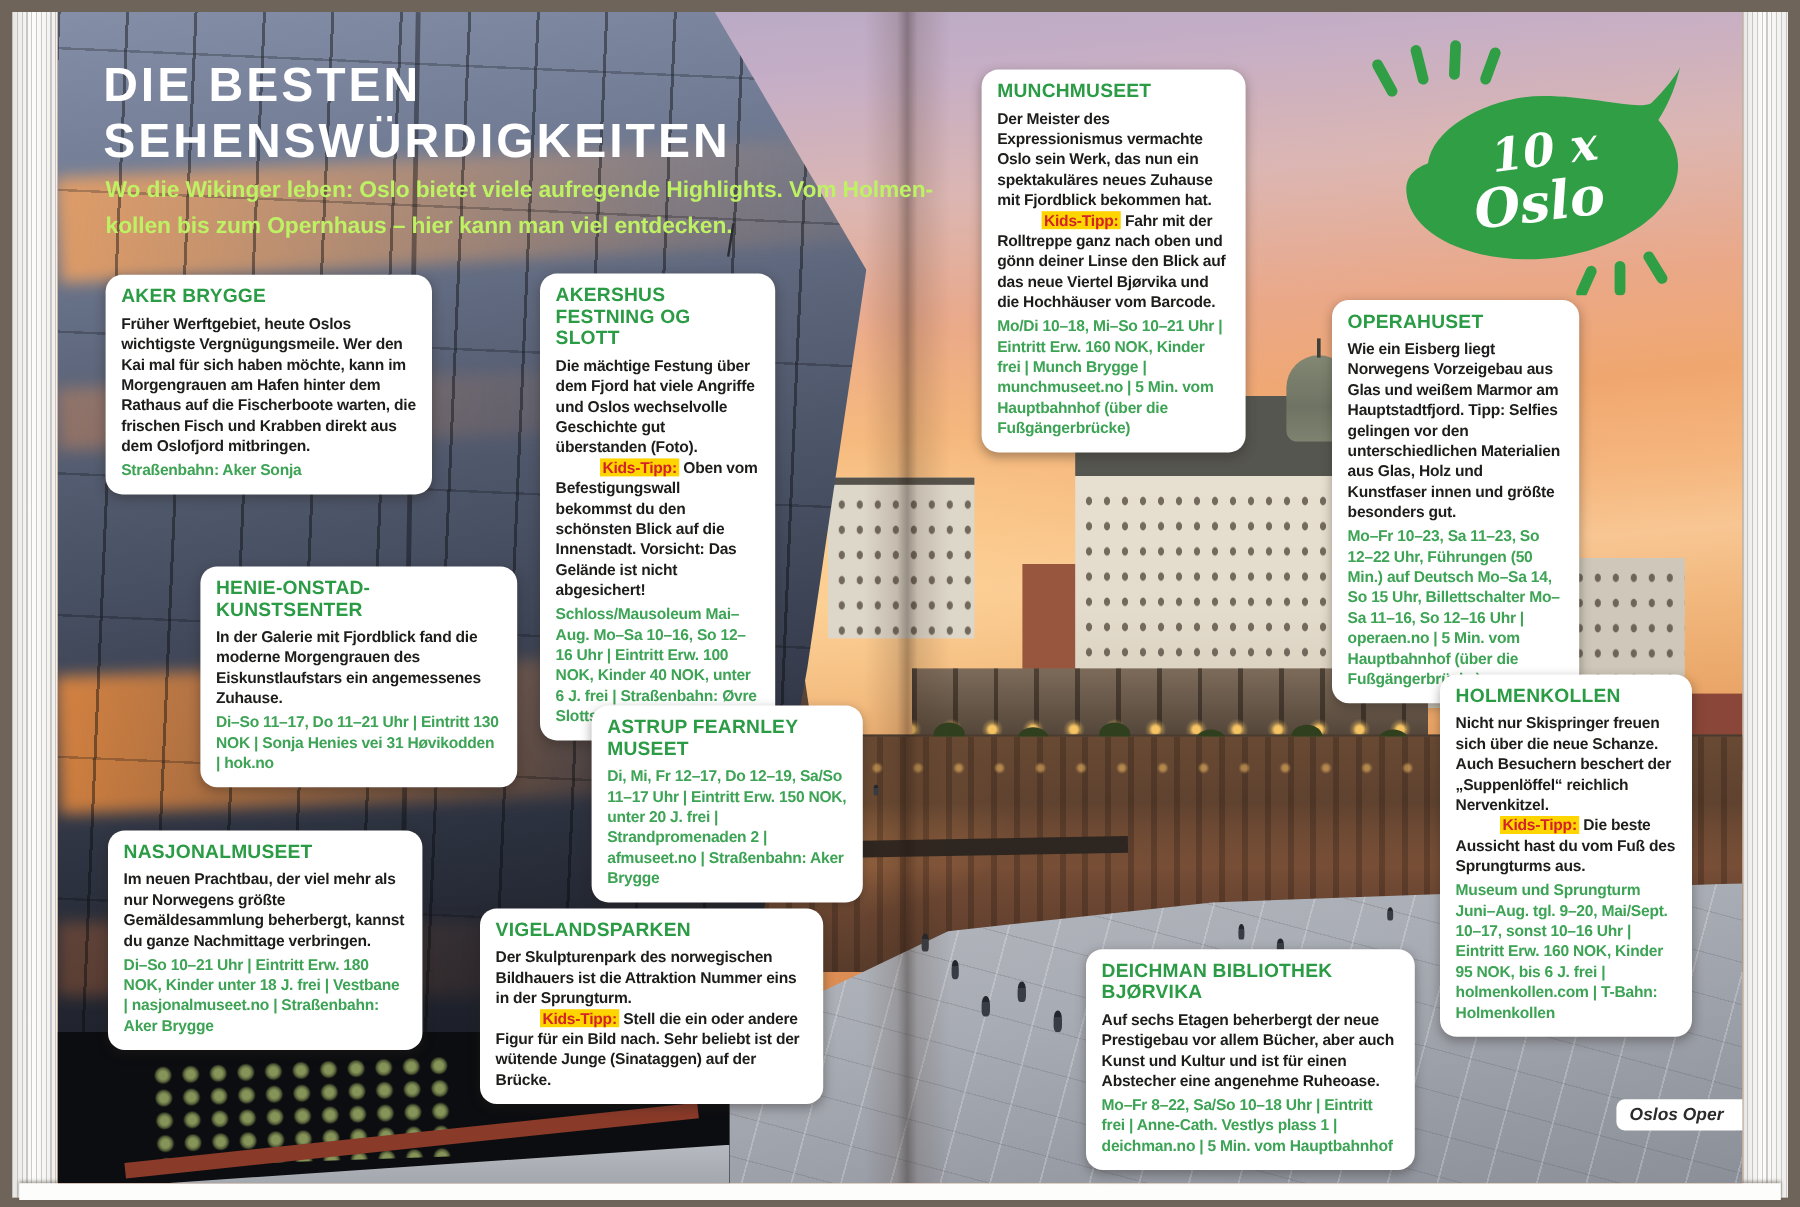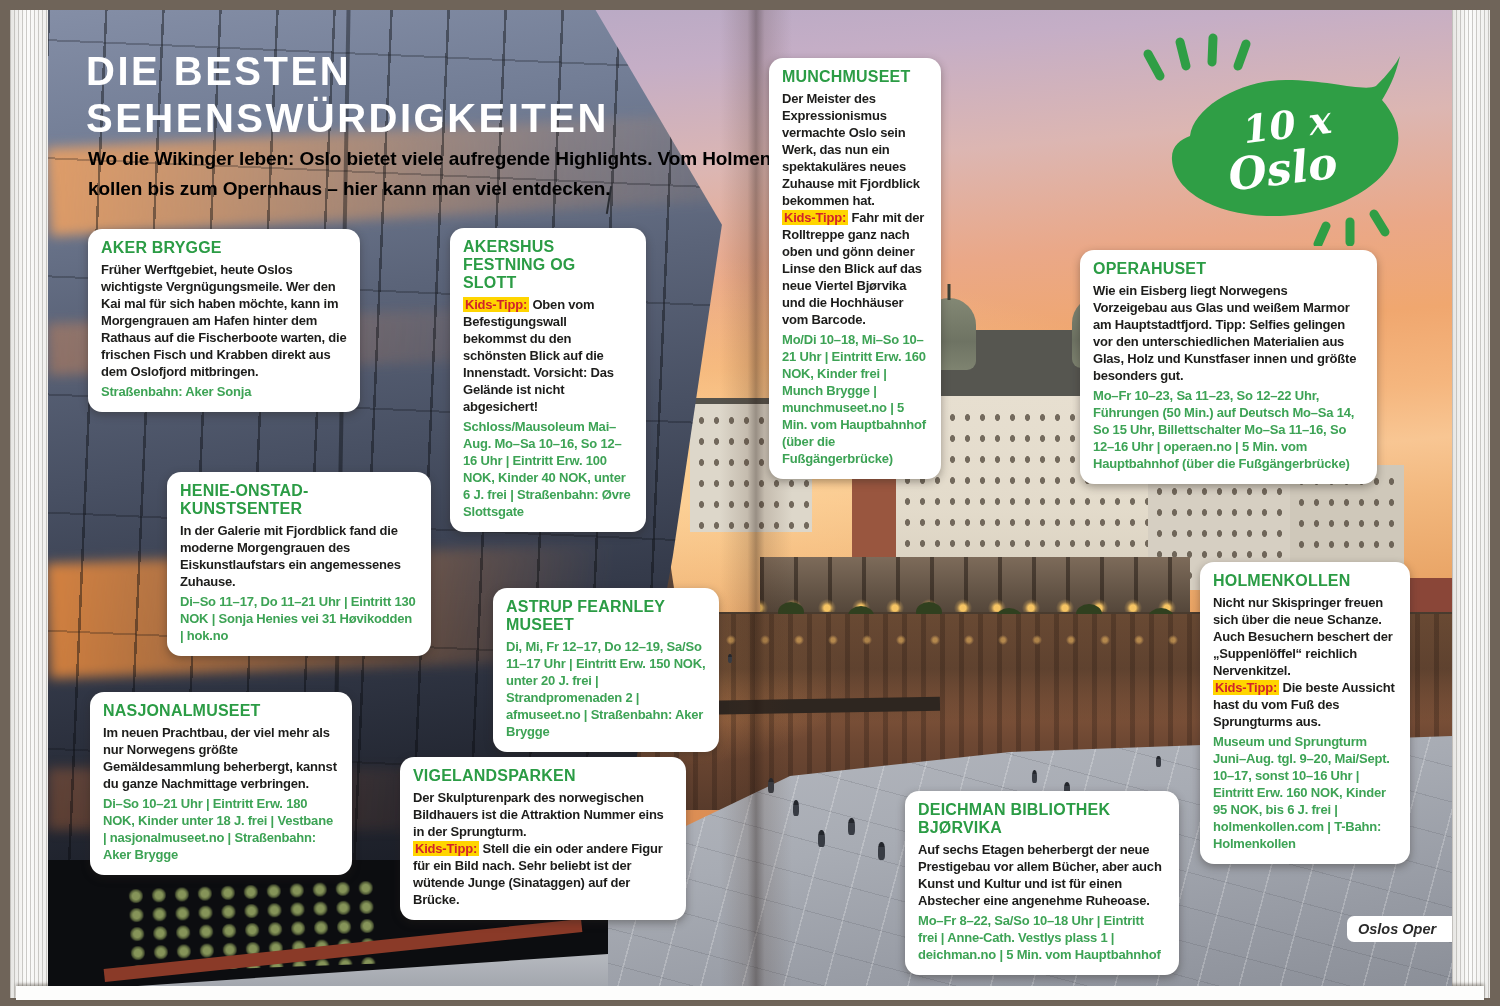--- a/index.html
+++ b/index.html
@@ -97,28 +97,28 @@
     background-size:23px 19px;}
   .baseboard{position:absolute;left:55px;top:84px;width:480px;height:13px;background:#8a3a28;transform:rotate(-6deg);}
   .pavement{position:absolute;left:90px;top:94px;width:470px;height:32px;background:linear-gradient(180deg,#b6b9bf,#a3a7ae);
     clip-path:polygon(0 100%,100% 0,100% 100%);}
   .antenna{position:absolute;left:560px;top:176px;width:2px;height:28px;background:#2a2d33;transform:rotate(9deg);}
   .fold{position:absolute;left:672px;top:0;width:72px;height:100%;
     background:linear-gradient(90deg, transparent, rgba(70,45,30,.16) 38%, rgba(40,25,18,.38) 50%, rgba(70,45,30,.16) 62%, transparent);}
 
   
   .page-title{position:absolute;left:86px;top:48px;color:#fff;font-weight:bold;font-size:40px;line-height:47px;letter-spacing:2.5px;}
-  .page-subtitle{position:absolute;left:88px;top:144px;color:#000000;font-weight:bold;font-size:19px;line-height:30px;letter-spacing:-.1px;}
+  .page-subtitle{position:absolute;left:88px;top:144px;color:#bef264;font-weight:bold;font-size:19px;line-height:30px;letter-spacing:-.1px;}
 
   
   .card{position:absolute;background:#fff;border-radius:14px;padding:10px 13px 12px;box-shadow:0 3px 9px rgba(40,35,30,.38);}
   .card h3{font-size:16px;color:var(--green);letter-spacing:.2px;margin-bottom:4px;font-weight:bold;}
   .card p{font-size:13px;line-height:1.31;font-weight:bold;color:#1d1d1b;letter-spacing:-.2px;}
   .card p.info{color:var(--green2);margin-top:3px;}
-  .kids-label{background:var(--kids-yellow);color:var(--kids-red);padding:0 2px;}
+  .kids-label{background:var(--kids-yellow);color:var(--kids-red);padding:0 2px;margin-left:37px;}
 
   
   .badge{position:absolute;left:1138px;top:28px;width:290px;height:218px;}
   .badge text{fill:#fff;font-family:"DejaVu Serif",serif;font-style:italic;font-weight:bold;}
 
   
   .caption{position:absolute;left:1347px;top:916px;width:105px;height:26px;background:#fff;border-radius:7px 0 0 7px;
     display:flex;align-items:center;padding-left:11px;font-style:italic;font-weight:bold;font-size:14.5px;color:#2b2b2b;}
 </style>
 </head>
@@ -220,32 +220,33 @@
   </svg>
 
   <div class="card" style="left:88px;top:229px;width:272px">
     <h3>AKER BRYGGE</h3>
     <p>Früher Werftgebiet, heute Oslos wichtigste Vergnügungsmeile. Wer den Kai mal für sich haben möchte, kann im Morgengrauen am Hafen hinter dem Rathaus auf die Fischerboote warten, die frischen Fisch und Krabben direkt aus dem Oslofjord mitbringen.</p>
     <p class="info">Straßenbahn: Aker Sonja</p>
   </div>
 
   <div class="card" style="left:450px;top:228px;width:196px">
     <h3>AKERSHUS FESTNING OG SLOTT</h3>
+    <p>Die mächtige Festung über dem Fjord hat viele Angriffe und Oslos wechselvolle Geschichte gut überstanden (Foto).</p>
     <p><span class="kids-label">Kids-Tipp:</span> <span>Oben vom Befestigungswall bekommst du den schönsten Blick auf die Innenstadt. Vorsicht: Das Gelände ist nicht abgesichert!</span></p>
     <p class="info">Schloss/Mausoleum Mai–Aug. Mo–Sa 10–16, So 12–16 Uhr | Eintritt Erw. 100 NOK, Kinder 40 NOK, unter 6 J. frei | Straßenbahn: Øvre Slottsgate</p>
   </div>
 
-  <div class="card" style="left:769px;top:58px;width:172px">
+  <div class="card" style="left:818px;top:58px;width:220px">
     <h3>MUNCHMUSEET</h3>
     <p>Der Meister des Expressionismus vermachte Oslo sein Werk, das nun ein spektakuläres neues Zuhause mit Fjordblick bekommen hat.</p>
     <p><span class="kids-label">Kids-Tipp:</span> <span>Fahr mit der Rolltreppe ganz nach oben und gönn deiner Linse den Blick auf das neue Viertel Bjørvika und die Hochhäuser vom Barcode.</span></p>
     <p class="info">Mo/Di 10–18, Mi–So 10–21 Uhr | Eintritt Erw. 160 NOK, Kinder frei | Munch Brygge | munchmuseet.no | 5 Min. vom Hauptbahnhof (über die Fußgängerbrücke)</p>
   </div>
 
-  <div class="card" style="left:1080px;top:250px;width:297px">
+  <div class="card" style="left:1110px;top:250px;width:206px">
     <h3>OPERAHUSET</h3>
     <p>Wie ein Eisberg liegt Norwegens Vorzeigebau aus Glas und weißem Marmor am Hauptstadtfjord. Tipp: Selfies gelingen vor den unterschiedlichen Materialien aus Glas, Holz und Kunstfaser innen und größte besonders gut.</p>
     <p class="info">Mo–Fr 10–23, Sa 11–23, So 12–22 Uhr, Führungen (50 Min.) auf Deutsch Mo–Sa 14, So 15 Uhr, Billettschalter Mo–Sa 11–16, So 12–16 Uhr | operaen.no | 5 Min. vom Hauptbahnhof (über die Fußgängerbrücke)</p>
   </div>
 
   <div class="card" style="left:167px;top:472px;width:264px">
     <h3>HENIE-ONSTAD-KUNSTSENTER</h3>
     <p>In der Galerie mit Fjordblick fand die moderne Morgengrauen des Eiskunstlaufstars ein angemessenes Zuhause.</p>
     <p class="info">Di–So 11–17, Do 11–21 Uhr | Eintritt 130 NOK | Sonja Henies vei 31 Høvikodden | hok.no</p>
   </div>

